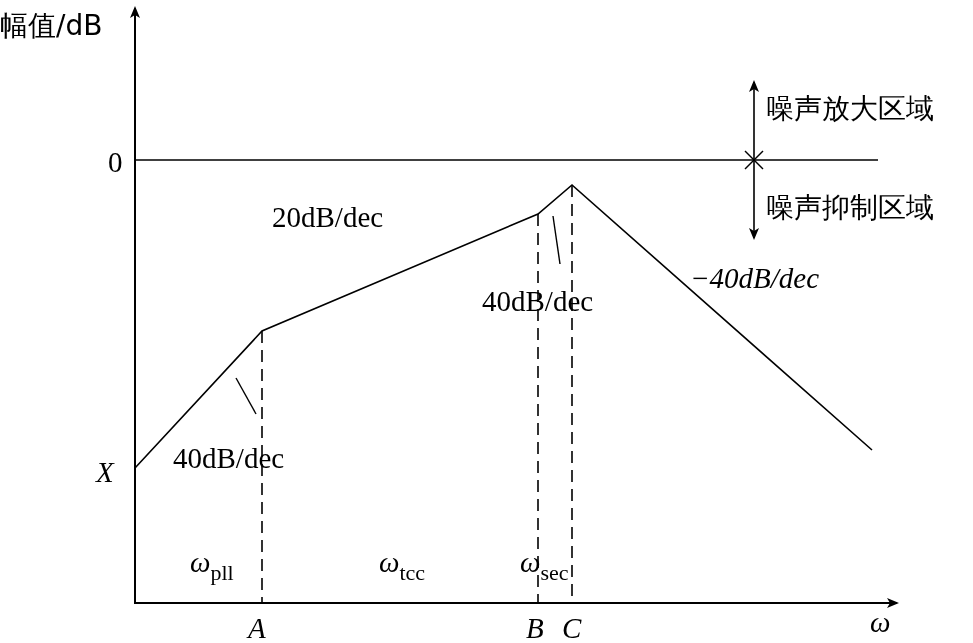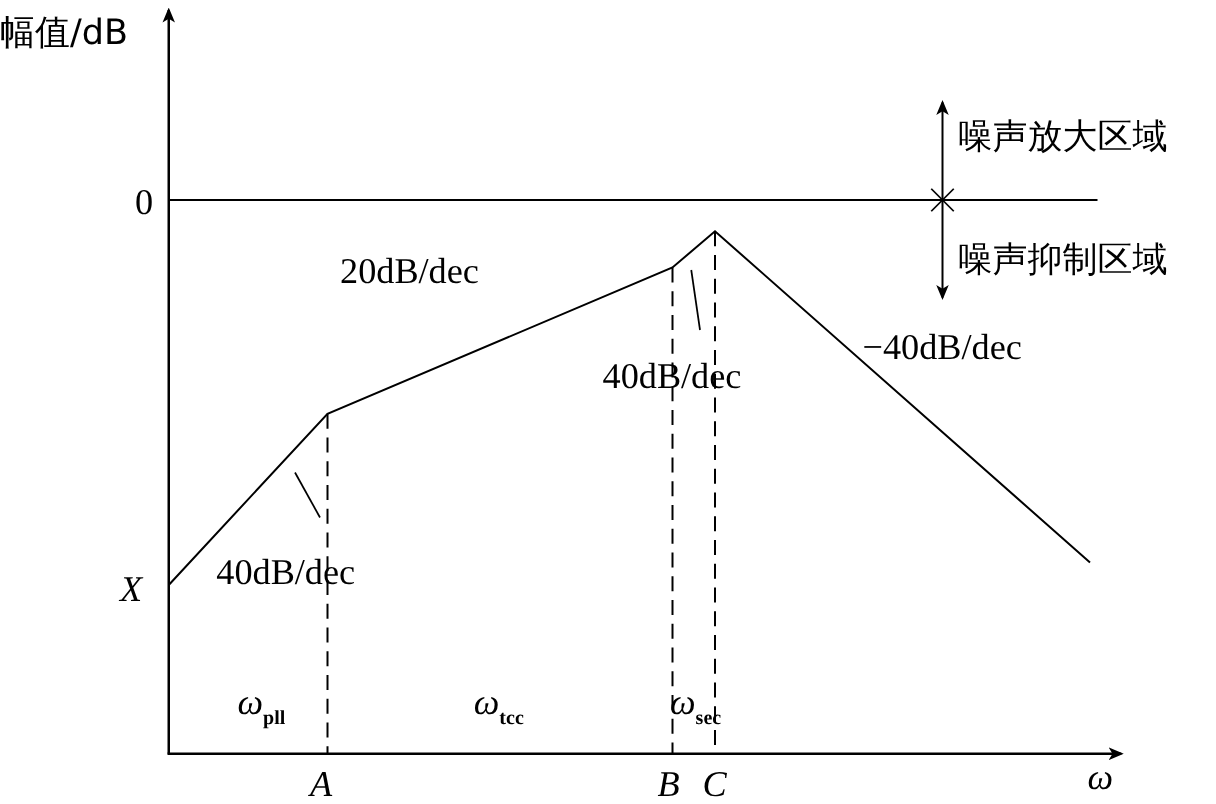--- a/index.html
+++ b/index.html
@@ -2,21 +2,21 @@
 <html><head>
 <meta charset="utf-8">
 <style>
   html, body { margin: 0; padding: 0; background: #ffffff; }
   body { width: 973px; height: 643px; position: relative; overflow: hidden; font-family: "Liberation Serif", "DejaVu Serif", serif; color: #000; }
   svg { position: absolute; left: 0; top: 0; }
   .lbl { position: absolute; white-space: nowrap; line-height: 1; color: #000; }
   .cn { font-family: "DejaVu Sans", "Liberation Sans", sans-serif; font-size: 28px; }
   .en { font-family: "Liberation Serif", "DejaVu Serif", serif; font-size: 29px; }
   .it { font-style: italic; }
-  .sub { font-size: 16px; font-style: normal; vertical-align: -8px; font-weight: bold; }
+  .sub { font-size: 22px; font-style: normal; vertical-align: -8px; }
 </style>
 </head>
 <body>
 
 <svg width="973" height="643" viewBox="0 0 973 643">
   <defs>
     <marker id="arrow" markerWidth="12" markerHeight="12" refX="10" refY="6" orient="auto" markerUnits="userSpaceOnUse">
       <path d="M0,1 L12,6 L0,11 L3,6 Z" fill="#000"></path>
     </marker>
   </defs>
@@ -46,21 +46,21 @@
 <div class="lbl en" style="left:108px; top:148px;">0</div>
 <div class="lbl en it" style="left:96px; top:458px;">X</div>
 <div class="lbl en it" style="left:870px; top:608px;">ω</div>
 
 <div class="lbl cn" style="left:766px; top:95px;">噪声放大区域</div>
 <div class="lbl cn" style="left:766px; top:194px;">噪声抑制区域</div>
 
 <div class="lbl en" style="left:173px; top:444px;">40dB/dec</div>
 <div class="lbl en" style="left:272px; top:203px;">20dB/dec</div>
 <div class="lbl en" style="left:482px; top:287px;">40dB/dec</div>
-<div class="lbl en" style="left:690px; top:264px;">−40dB/dec</div>
+<div class="lbl en" style="left:690px; top:264px;font-style:italic;">−40dB/dec</div>
 
 <div class="lbl en" style="left:190px; top:548px;"><span class="it">ω</span><span class="sub">pll</span></div>
 <div class="lbl en" style="left:379px; top:548px;text-align:center;"><span class="it">ω</span><span class="sub">tcc</span></div>
-<div class="lbl en" style="left:536px; top:548px;"><span class="it">ω</span><span class="sub">sec</span></div>
+<div class="lbl en" style="left:520px; top:548px;"><span class="it">ω</span><span class="sub">sec</span></div>
 
 <div class="lbl en it" style="left:248px; top:614px;">A</div>
 <div class="lbl en it" style="left:526px; top:614px;">B</div>
 <div class="lbl en it" style="left:562px; top:614px;">C</div>
 
 </body></html>

